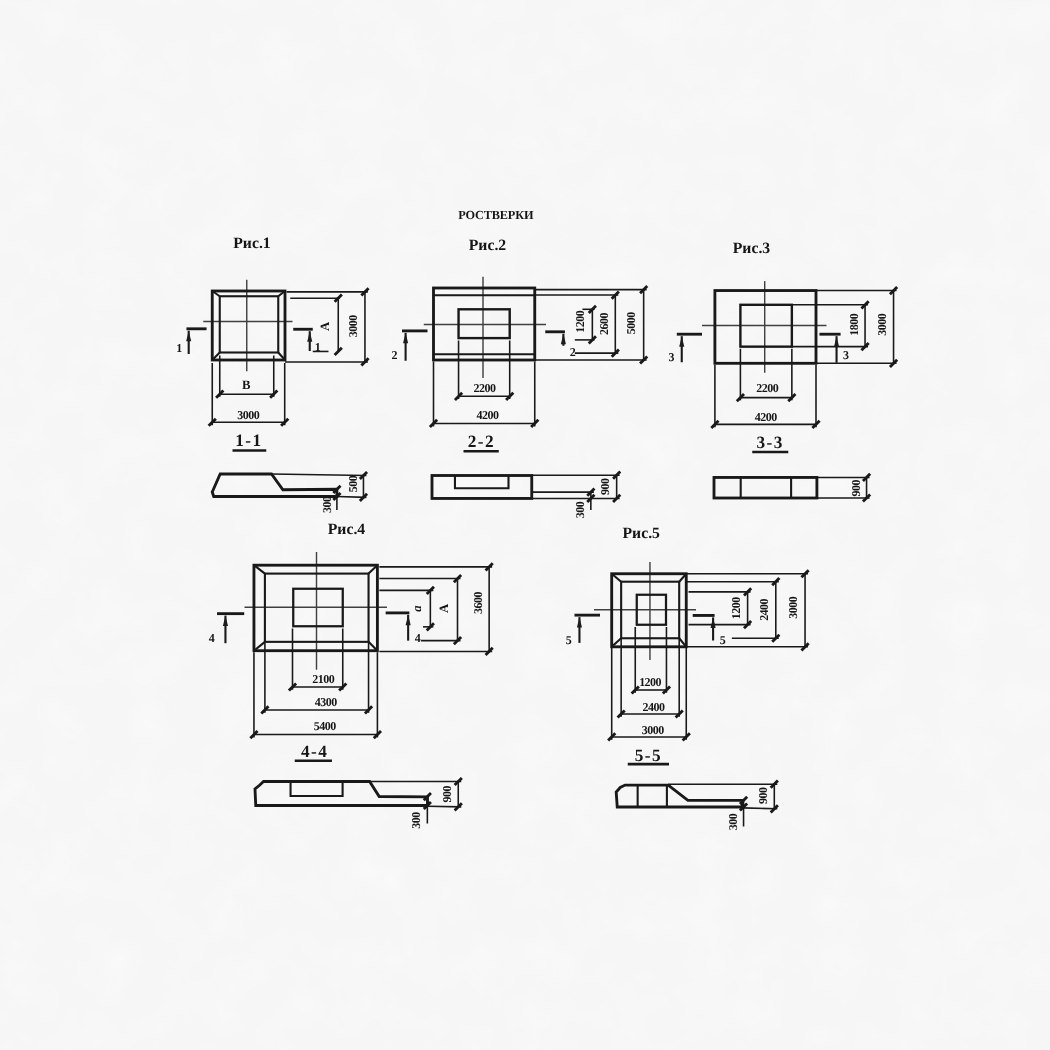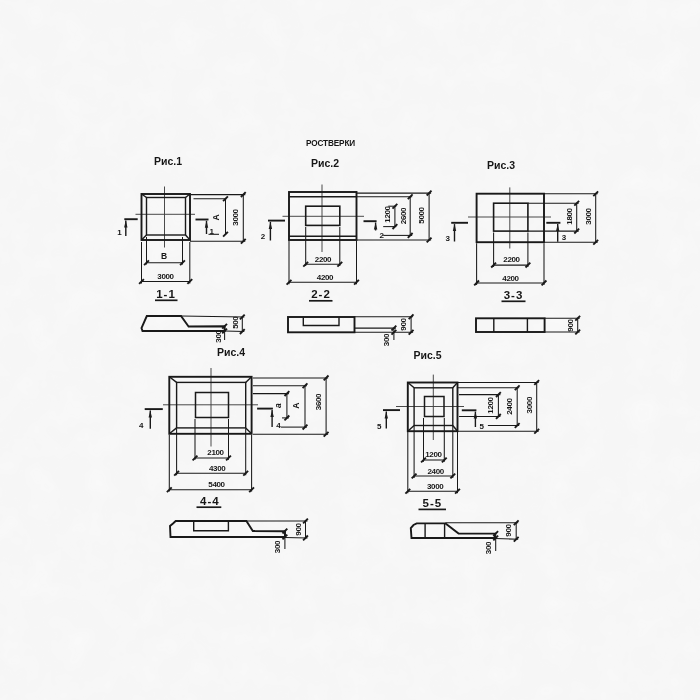--- a/index.html
+++ b/index.html
@@ -1,16 +1,16 @@
 <!DOCTYPE html>
 <html><head>
 <meta charset="utf-8">
 <style>
   html,body{margin:0;padding:0;background:#fbfbfb;}
-  .page{width:700px;height:700px;position:relative;background:#fbfbfb;font-family:Liberation Sans, sans-serif;}
+  .page{width:700px;height:700px;position:relative;background:#fbfbfb;font-family:Liberation Serif, serif;}
   svg{position:absolute;left:0;top:0;filter:blur(0.35px);}
   svg text{fill:#161616;}
   .ln{stroke:#191919;fill:none;}
   .thick{stroke-width:1.9;}
   .med{stroke-width:1.4;}
   .dim{stroke-width:1.05;}
   .cl{stroke:#404040;stroke-width:0.95;}
   .tick{stroke:#191919;stroke-width:1.9;}
   .num{font-size:8px;font-weight:bold;letter-spacing:-0.35px;}
   .lbl{font-size:10.5px;font-weight:bold;}

